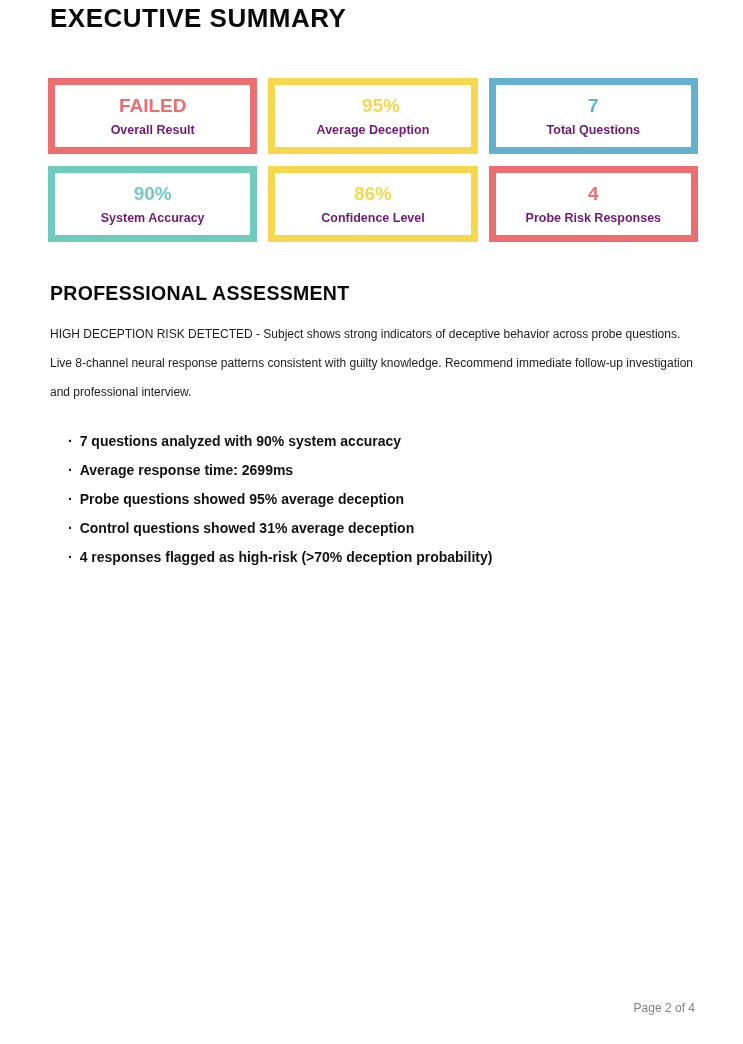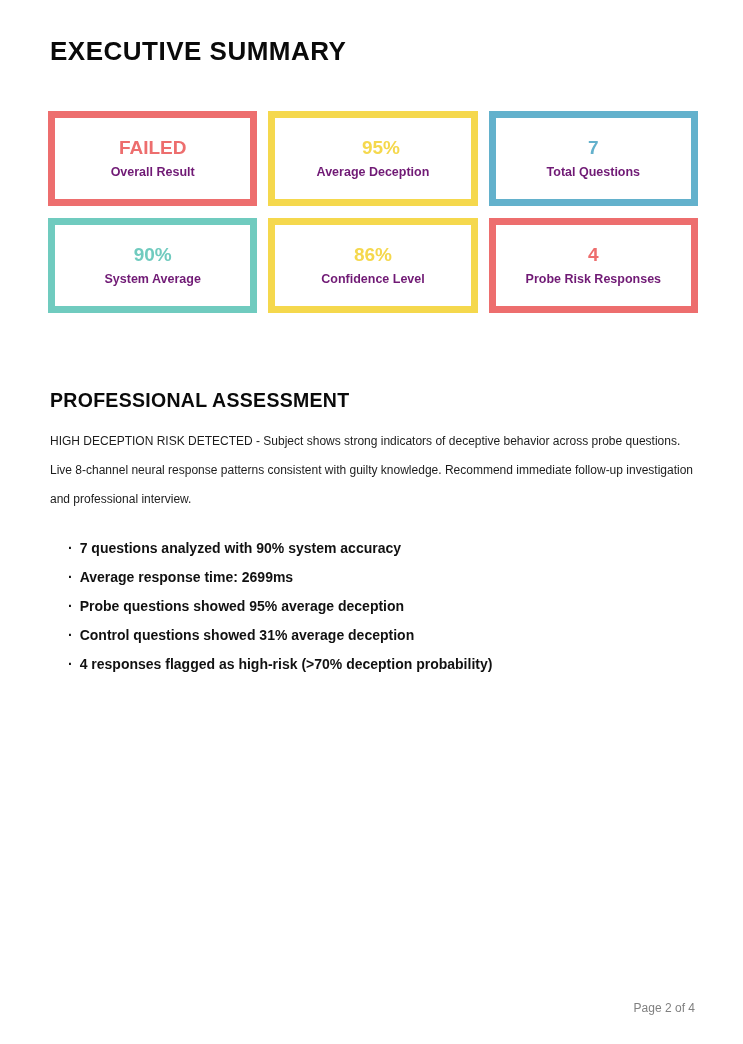--- a/index.html
+++ b/index.html
@@ -3,61 +3,61 @@
 <meta charset="utf-8">
 <style>
   html, body { margin: 0; padding: 0; background: #ffffff; }
   body {
     width: 743px; height: 1044px;
     font-family: "Liberation Sans", sans-serif;
     color: #1b1b1b;
     position: relative;
     overflow: hidden;
   }
-  .page { padding: 36px 45px 0 50px; box-sizing: border-box; width: 743px; height: 1044px; position: relative; }
+  .page { padding: 3px 45px 0 50px; box-sizing: border-box; width: 743px; height: 1044px; position: relative; }
 
   .doc-title {
     font-size: 26px;
     font-weight: bold;
     letter-spacing: 0.5px;
     color: #0a0a0a;
     margin: 0;
   }
 
   .metrics-grid {
     margin-top: 44px;
     margin-left: -2px;
     display: grid;
     grid-template-columns: repeat(3, 1fr);
     column-gap: 11px;
     row-gap: 12px;
   }
   .metric-card {
     box-sizing: border-box;
-    height: 95px;
+    height: 76px;
     border: 7px solid #cccccc;
     background: #ffffff;
     display: flex;
     flex-direction: column;
     align-items: center;
     justify-content: center;
     gap: 9px;
     text-align: center;
   }
   .metric-value { font-size: 19px; font-weight: bold; line-height: 1; }
   .metric-label { font-size: 12.5px; font-weight: bold; color: #701a75; line-height: 1; }
 
   .section-heading {
     font-size: 19.5px;
     font-weight: bold;
     letter-spacing: 0.3px;
     color: #0a0a0a;
     margin: 0;
   }
-  .assessment-heading { margin-top: 76px; }
+  .assessment-heading { margin-top: 40px; }
   .assessment-body {
     margin: 15px 0 0 0;
     font-size: 12px;
     line-height: 29px;
     color: #1c1c1c;
     max-width: 650px;
   }
   .findings-heading { margin-top: 30px; }
   .findings-list {
     list-style: none;
@@ -95,21 +95,21 @@
     <div class="metric-card" style="border-color: rgb(245, 216, 77);">
       <div class="metric-value" style="color: rgb(245, 216, 77); margin-left: 16px;">95%</div>
       <div class="metric-label">Average Deception</div>
     </div>
     <div class="metric-card" style="border-color: rgb(99, 177, 204);">
       <div class="metric-value" style="color: rgb(99, 177, 204);">7</div>
       <div class="metric-label">Total Questions</div>
     </div>
     <div class="metric-card" style="border-color: rgb(112, 203, 191);">
       <div class="metric-value" style="color: rgb(112, 203, 191);">90%</div>
-      <div class="metric-label">System Average</div>
+      <div class="metric-label">System Accuracy</div>
     </div>
     <div class="metric-card" style="border-color: rgb(245, 216, 77);">
       <div class="metric-value" style="color: rgb(245, 216, 77);">86%</div>
       <div class="metric-label">Confidence Level</div>
     </div>
     <div class="metric-card" style="border-color: rgb(237, 110, 110);">
       <div class="metric-value" style="color: rgb(237, 110, 110);">4</div>
       <div class="metric-label">Probe Risk Responses</div>
     </div>
   </div>

